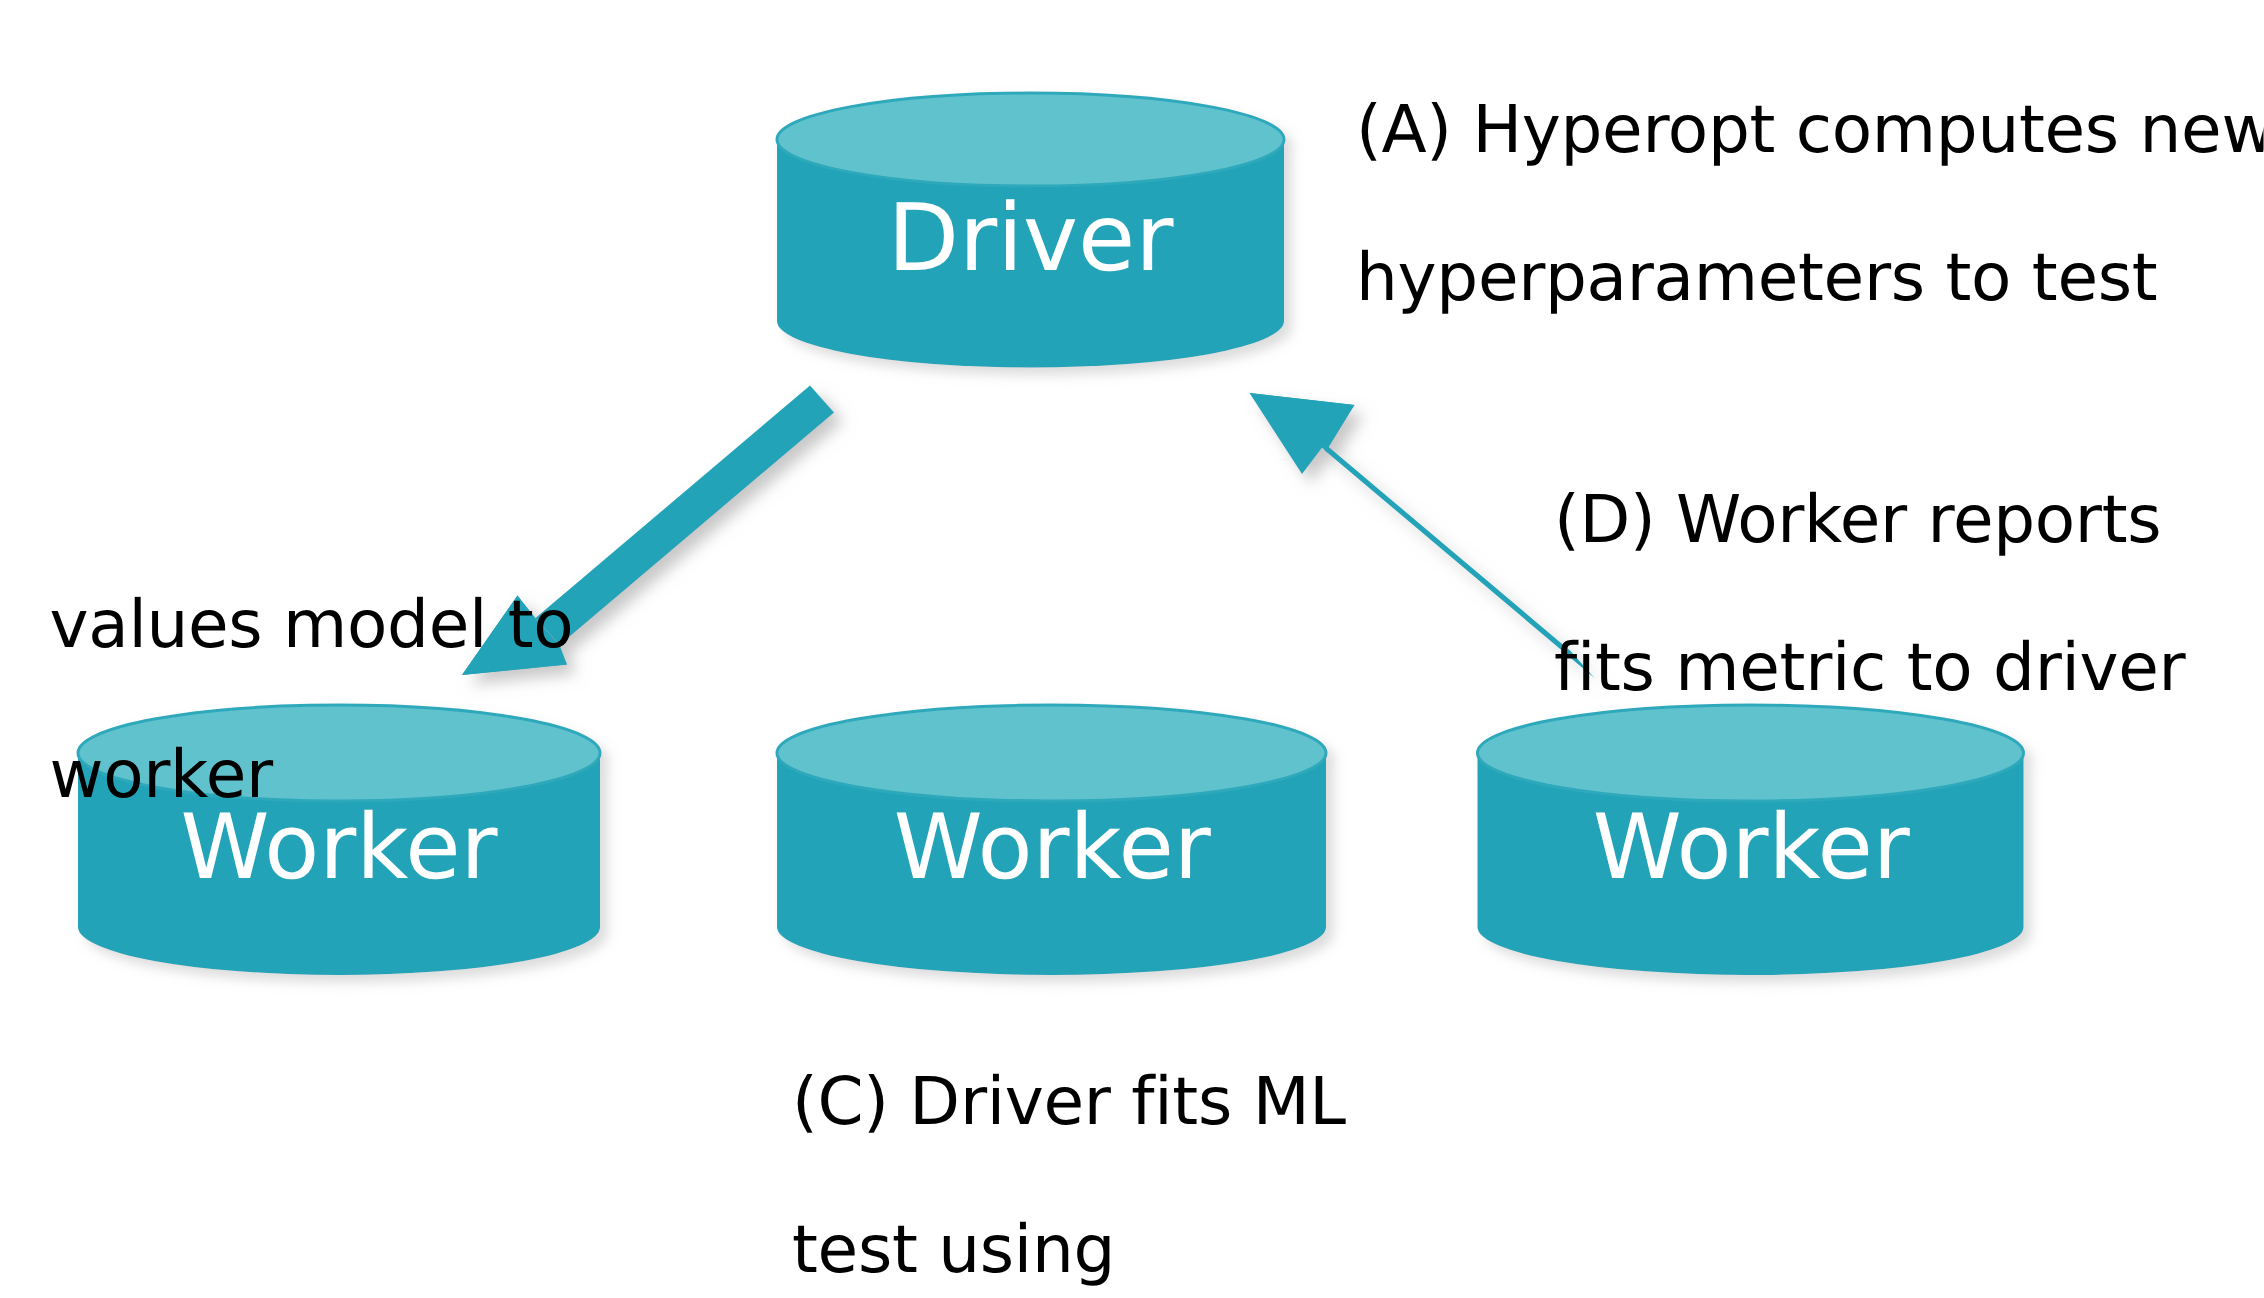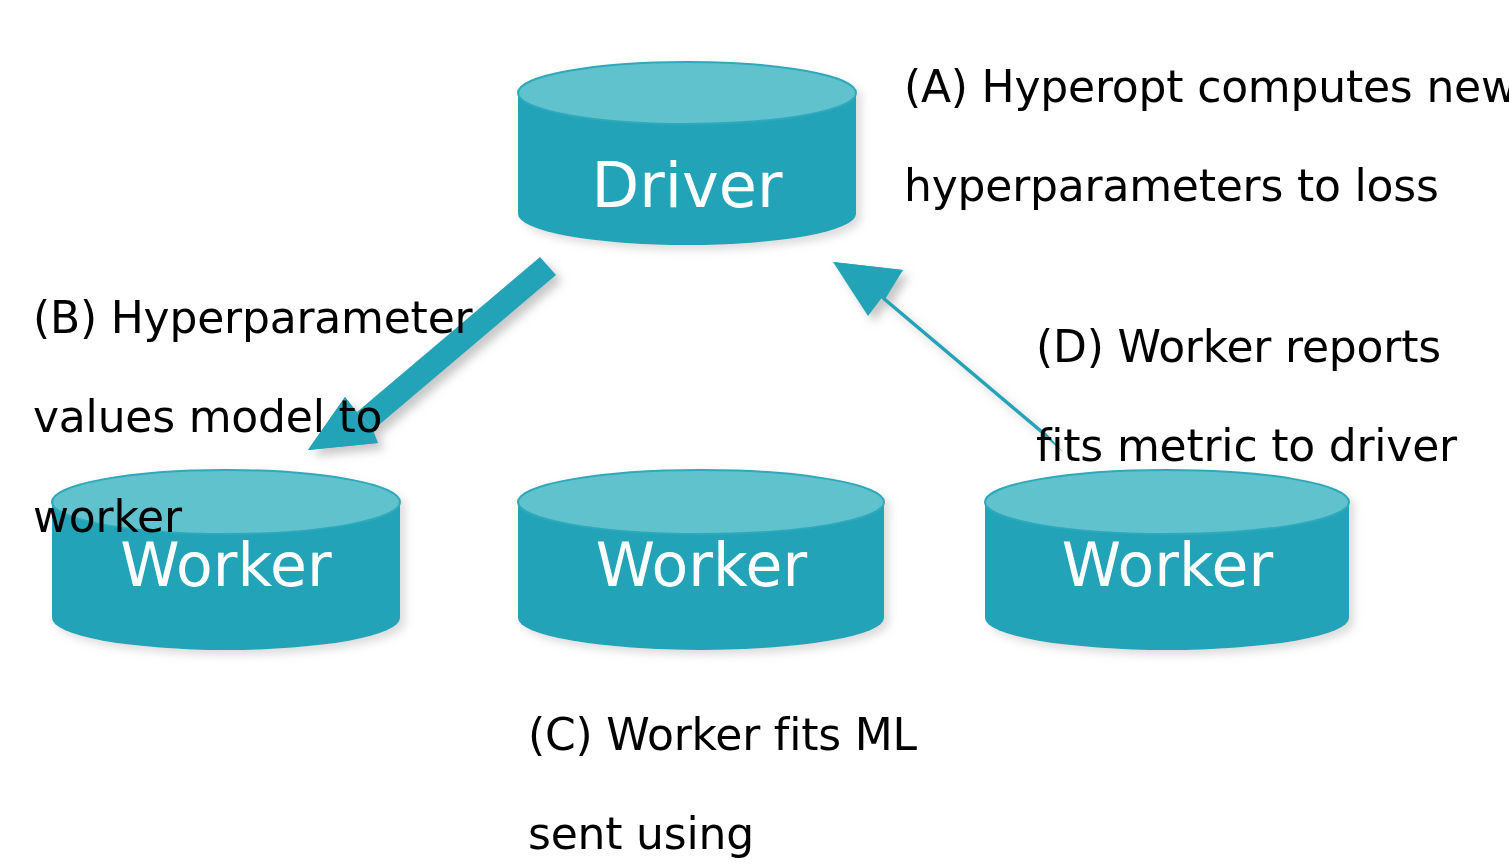--- a/index.html
+++ b/index.html
@@ -48,21 +48,20 @@
     font-size: 44px;
     line-height: 1.13;
     letter-spacing: -0.2px;
     white-space: pre-line;
   }
   #driver-label {
     left: 518px;
     top: 128px;
     width: 338px;
     font-size: 62px;
-    margin-top: 27px;
   }
   #worker-label-0 { left: 52px;  top: 535px; width: 348px; font-size: 60px; }
   #worker-label-1 { left: 518px; top: 535px; width: 367px; font-size: 60px; }
   #worker-label-2 { left: 985px; top: 535px; width: 365px; font-size: 60px; }
 
   #annotation-a { left: 868px; top: 12px;  width: 620px; margin-left: 36px; }
   #annotation-b { left: 33px;  top: 243px; width: 440px; }
   #annotation-c { left: 528px; top: 660px; width: 420px; }
   #annotation-d { left: 1036px;top: 272px; width: 450px; }
 </style>
@@ -139,32 +138,32 @@
   <div class="node-label" id="driver-label">Driver</div>
 
   <div class="node-label" id="worker-label-0">Worker</div>
 
   <div class="node-label" id="worker-label-1">Worker</div>
 
   <div class="node-label" id="worker-label-2">Worker</div>
 
   <div class="annotation" id="annotation-a">
     <span>(A) Hyperopt computes new</span><br>
-    <span>hyperparameters to loss</span>
+    <span>hyperparameters to test</span>
   </div>
 
   <div class="annotation" id="annotation-b">
-    <span>(B) Hyperparameter</span><br>
+    <br>
     <span>values model to</span><br>
     <span>worker</span>
   </div>
 
   <div class="annotation" id="annotation-c">
-    <span>(C) Worker fits ML</span><br>
-    <span>sent using</span><br>
+    <span>(C) Driver fits ML</span><br>
+    <span>test using</span><br>
     
   </div>
 
   <div class="annotation" id="annotation-d">
     <span>(D) Worker reports</span><br>
     <span>fits metric to driver</span>
   </div>
 
 </div>
 

